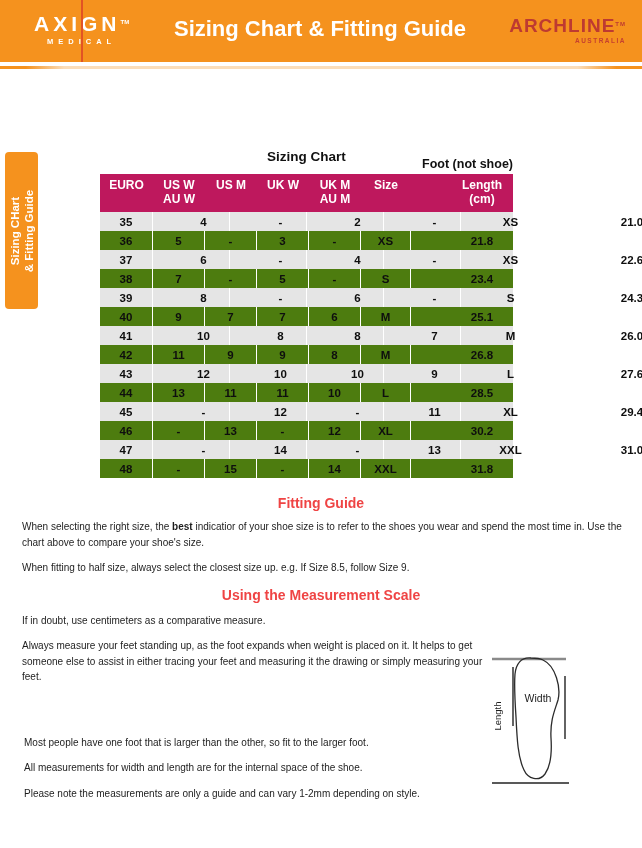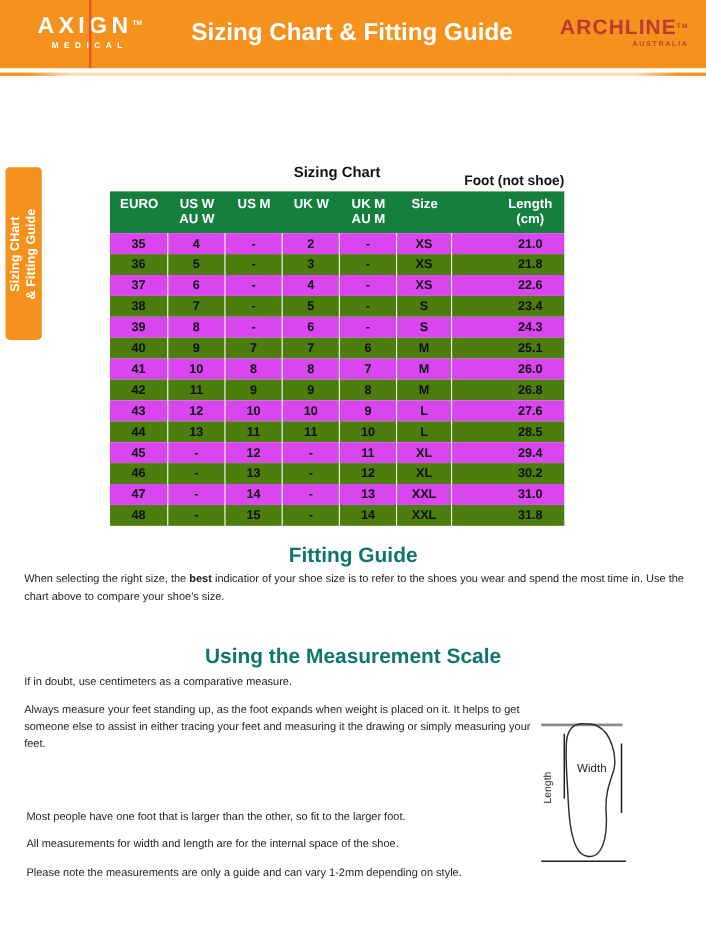--- a/index.html
+++ b/index.html
@@ -30,34 +30,34 @@
      white-space:nowrap; text-align:center; color:#fff; font-weight:bold; font-size:11.5px; line-height:13.5px; }
 
   
   .chart-title { position:absolute; left:100px; top:149px; width:413px; text-align:center;
      font-size:13.5px; font-weight:bold; color:#111; }
   .foot-note { position:absolute; left:400px; top:157px; width:113px; text-align:right;
      font-size:12.5px; font-weight:bold; color:#111; }
 
   .size-table { position:absolute; left:100px; top:174px; width:413px; }
   .thead, .trow { display:grid; grid-template-columns:53px 52px 52px 52px 52px 50px 102px; }
-  .thead { background:#15803d; height:38px; }
+  .thead { background:#be185d; height:38px; }
   .hcell { display:flex; flex-direction:column; align-items:center; justify-content:flex-start;
      padding-top:4px; color:#fff; font-size:12px; font-weight:bold; line-height:14px; }
   .hcell.c6, .tcell.c6 { align-items:center; padding-left:40px; }
   .trow { height:19px; }
-  .trow.odd  { background:#d946ef; }
+  .trow.odd  { background:#e5e5e5;gap:25px; }
   .trow.even { background:#4d7c0f; }
   .tcell { display:flex; align-items:center; justify-content:center;
      font-size:11.5px; font-weight:bold; color:#0e0e0e; }
   .tcell:not(.c6) { border-right:1px solid #fff; }
   .tcell.c6 { justify-content:center; }
 
   
-  .h-center { position:absolute; left:0; width:642px; text-align:center; font-size:19px; font-weight:bold; color:#0f766e; }
+  .h-center { position:absolute; left:0; width:642px; text-align:center; font-size:14px; font-weight:bold; color:#ef4444; }
   .para { position:absolute; font-size:10px; line-height:15.5px; color:#1d1d1d; }
 
   
   .foot-diagram { position:absolute; left:488px; top:646px; }
 </style>
 </head>
 <body>
 
 <div class="page">
 
@@ -234,20 +234,21 @@
         <div class="tcell c2">15</div>
         <div class="tcell c3">-</div>
         <div class="tcell c4">14</div>
         <div class="tcell c5">XXL</div>
         <div class="tcell c6">31.8</div>
       </div>
     </div>
 
   <div class="h-center" style="top:495px;">Fitting Guide</div>
   <p class="para" style="left:22px; top:519px; width:600px;"><span>When selecting the right size, the </span><b>best</b><span> indicatior of your shoe size is to refer to the shoes you wear and spend the most time in. Use the chart above to compare your shoe's size.</span></p>
+  <p class="para" style="left:22px; top:560px; width:600px;">When fitting to half size, always select the closest size up. e.g. If Size 8.5, follow Size 9.</p>
 
   <div class="h-center" style="top:587px;">Using the Measurement Scale</div>
   <p class="para" style="left:22px; top:613px; width:470px;">If in doubt, use centimeters as a comparative measure.</p>
   <p class="para" style="left:22px; top:638px; width:470px;">Always measure your feet standing up, as the foot expands when weight is placed on it. It helps to get someone else to assist in either tracing your feet and measuring it the drawing or simply measuring your feet.</p>
   <p class="para" style="left:24px; top:695px; width:470px;margin-top:40px;">Most people have one foot that is larger than the other, so fit to the larger foot.</p>
   <p class="para" style="left:24px; top:760px; width:480px;">All measurements for width and length are for the internal space of the shoe.</p>
   <p class="para" style="left:24px; top:786px; width:470px;">Please note the measurements are only a guide and can vary 1-2mm depending on style.</p>
 
   <svg class="foot-diagram" width="90" height="148" viewBox="0 0 90 148">
     <line x1="4" y1="13" x2="78" y2="13" stroke="#8a8a8a" stroke-width="2.4"></line>

